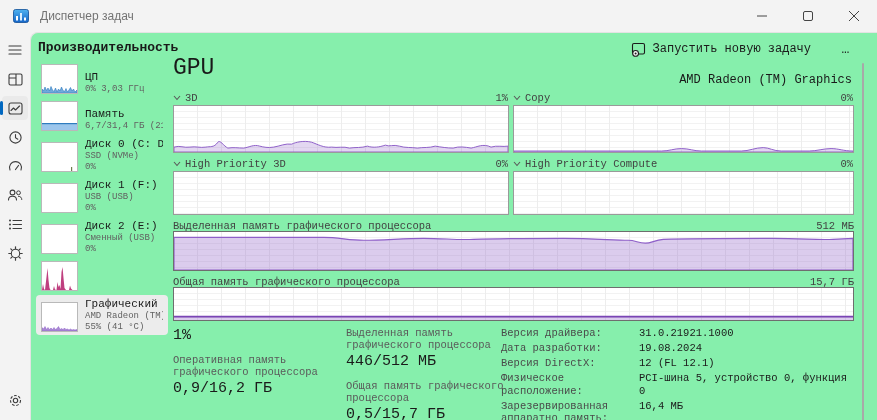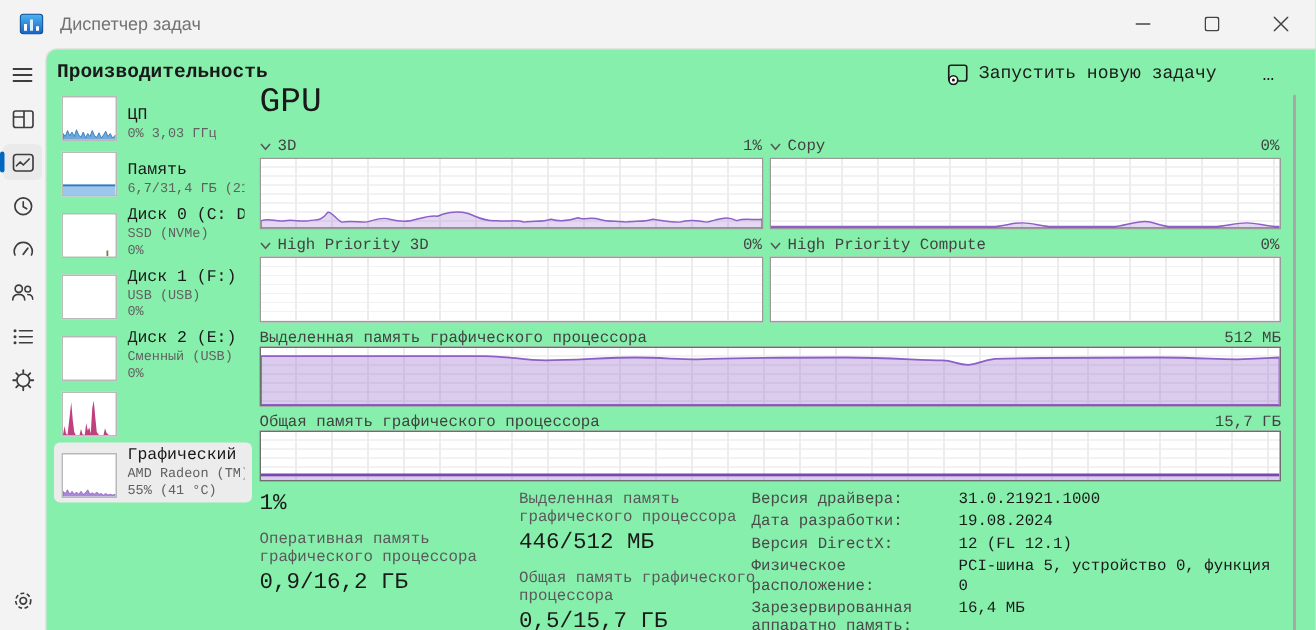--- a/index.html
+++ b/index.html
@@ -269,20 +269,21 @@
       <div class="metric-text">
         <div class="metric-title">Графический про</div>
         <div class="metric-sub">AMD Radeon (TM) Grap</div>
         <div class="metric-sub">55% (41 °C)</div>
       </div>
     </div>
 
   </div>
 
   <div class="gpu-title">GPU</div>
+  <div class="device-name">AMD Radeon (TM) Graphics</div>
 
   <div class="chart-header" style="left:142px; top:59px; width:335px;">
     <span class="hname">
         <svg width="8" height="6" viewBox="0 0 8 6">
           <polyline points="1,1 4,4.5 7,1" fill="none" stroke="#5a5a5a" stroke-width="1.1"></polyline>
         </svg>
         <span>3D</span>
       </span>
     <span>1%</span>
   </div>

